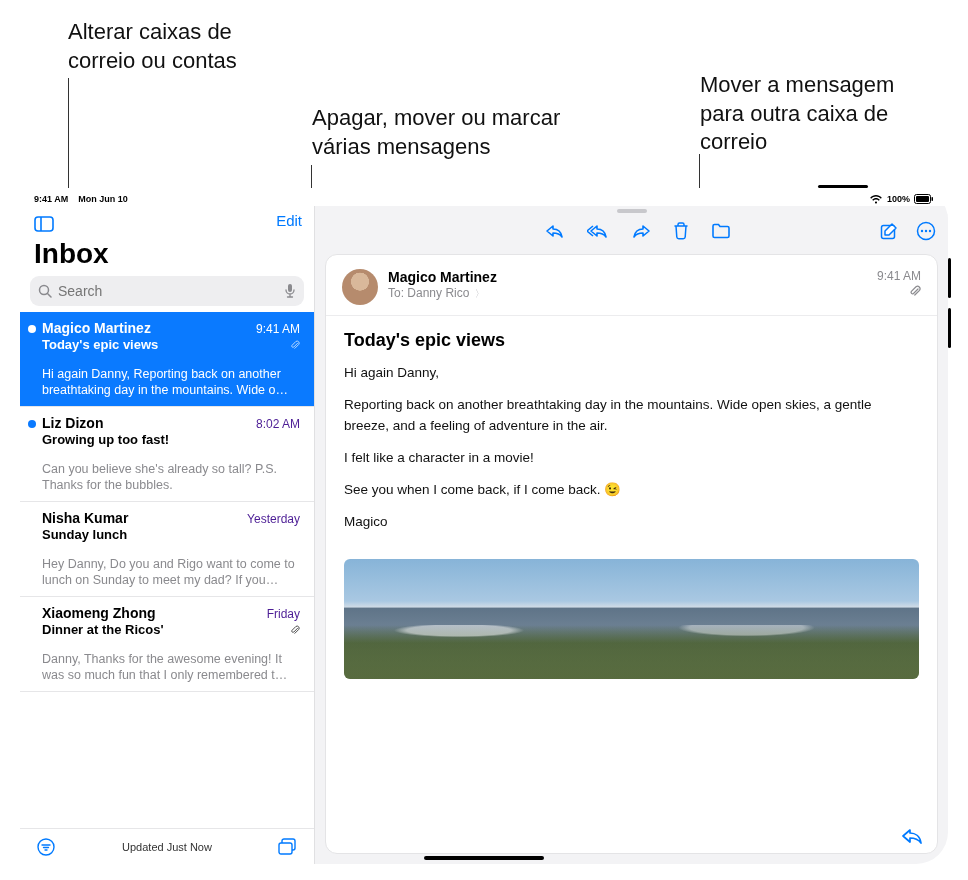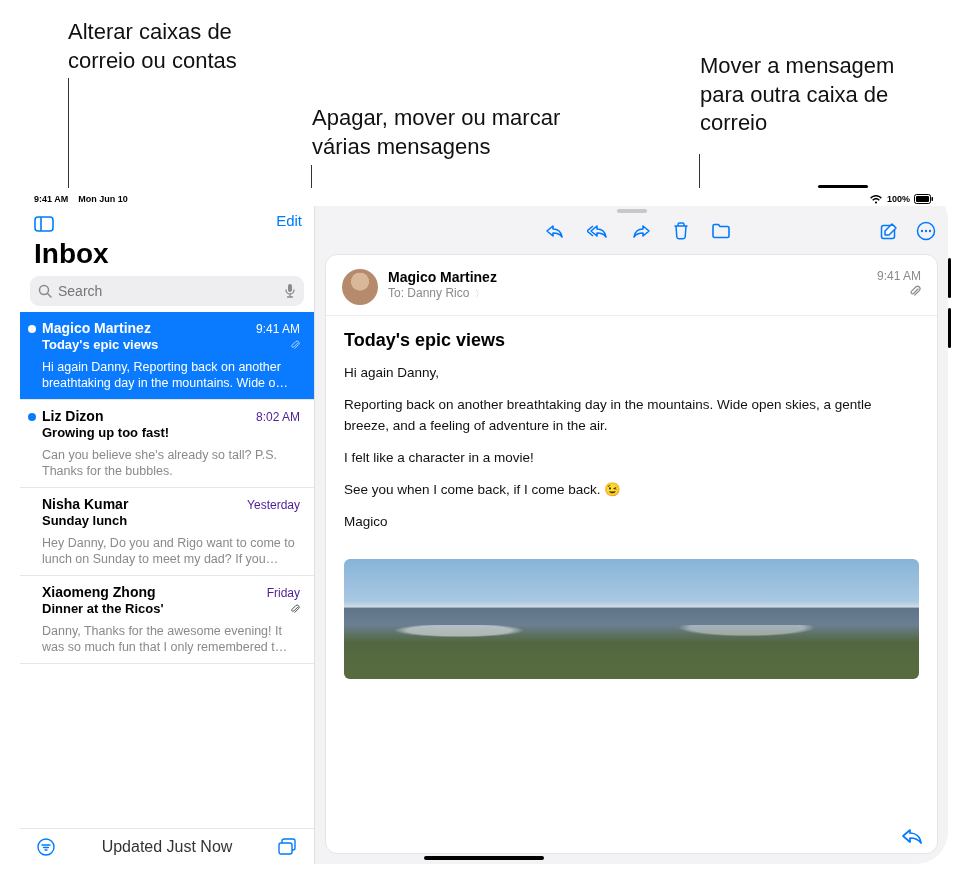--- a/index.html
+++ b/index.html
@@ -106,39 +106,39 @@
   .msg {
     padding: 8px 14px 8px 22px;
     border-bottom: 1px solid #e6e6e8;
     position: relative;
     cursor: pointer;
   }
   .msg .row1 { display:flex; justify-content:space-between; align-items:baseline; }
   .msg .sender { font-weight:600; font-size:14px; color:#000; }
   .msg .time { font-size:12px; color:#4c1d95; display:flex; align-items:center; gap:3px;}
   .msg .subject { font-size:13px; font-weight:600; color:#000; margin-top:1px; display:flex; justify-content:space-between; align-items:center;}
-  .msg .preview { font-size:12.5px; color:#8a8a8e; margin-top:7px; line-height:1.3; max-height:32px; overflow:hidden;}
+  .msg .preview { font-size:12.5px; color:#8a8a8e; margin-top:14px; line-height:1.3; max-height:32px; overflow:hidden;}
   .msg.selected { background:#0a7aff; }
   .msg.selected .sender,
   .msg.selected .subject,
   .msg.selected .preview,
   .msg.selected .time { color:#fff; }
   .msg .unread-dot {
     position:absolute; left:8px; top:13px; width:8px; height:8px; border-radius:50%; background:#0a7aff;
   }
   .msg.selected .unread-dot { background:#fff; }
   .attach-icon { font-size:10px; color:inherit; opacity:0.7;}
   .sidebar-bottom {
     height: 36px;
     border-top: 1px solid #e6e6e8;
     display:flex;
     align-items:center;
     justify-content:space-between;
     padding: 0 14px;
-    font-size:16px;
+    font-size:11px;
     color:#555;
   }
   .sidebar-bottom .center { flex:1; text-align:center; font-weight:500; color:#333;}
   
   .detail {
     flex: 1;
     display:flex;
     flex-direction:column;
     background:#f3f3f5;
     border-left:1px solid #e0e0e2;
@@ -229,21 +229,21 @@
   }
   svg { display:block; }
 </style>
 </head>
 <body>
 
 <div class="callout" style="left:68px; top:18px; white-space:pre-line;">Alterar caixas de
 correio ou contas</div>
 <div class="callout" style="left:312px; top:104px; white-space:pre-line;">Apagar, mover ou marcar
 várias mensagens</div>
-<div class="callout" style="left:700px; top:52px; white-space:pre-line;">Mover a mensagem
+<div class="callout" style="left:700px; top:71px; white-space:pre-line;">Mover a mensagem
 para outra caixa de
 correio</div>
 
 <div class="callout-line" style="left:68px; top:78px; height:160px;"></div>
 <div class="callout-line" style="left:311px; top:165px; height:73px;"></div>
 <div class="callout-line" style="left:699px; top:154px; height:83px;"></div>
 
 <div class="ipad">
   <div class="side-btn" style="right:-3px; top:70px; width:3px; height:40px;"></div>
   <div class="side-btn" style="right:-3px; top:120px; width:3px; height:40px;"></div>

